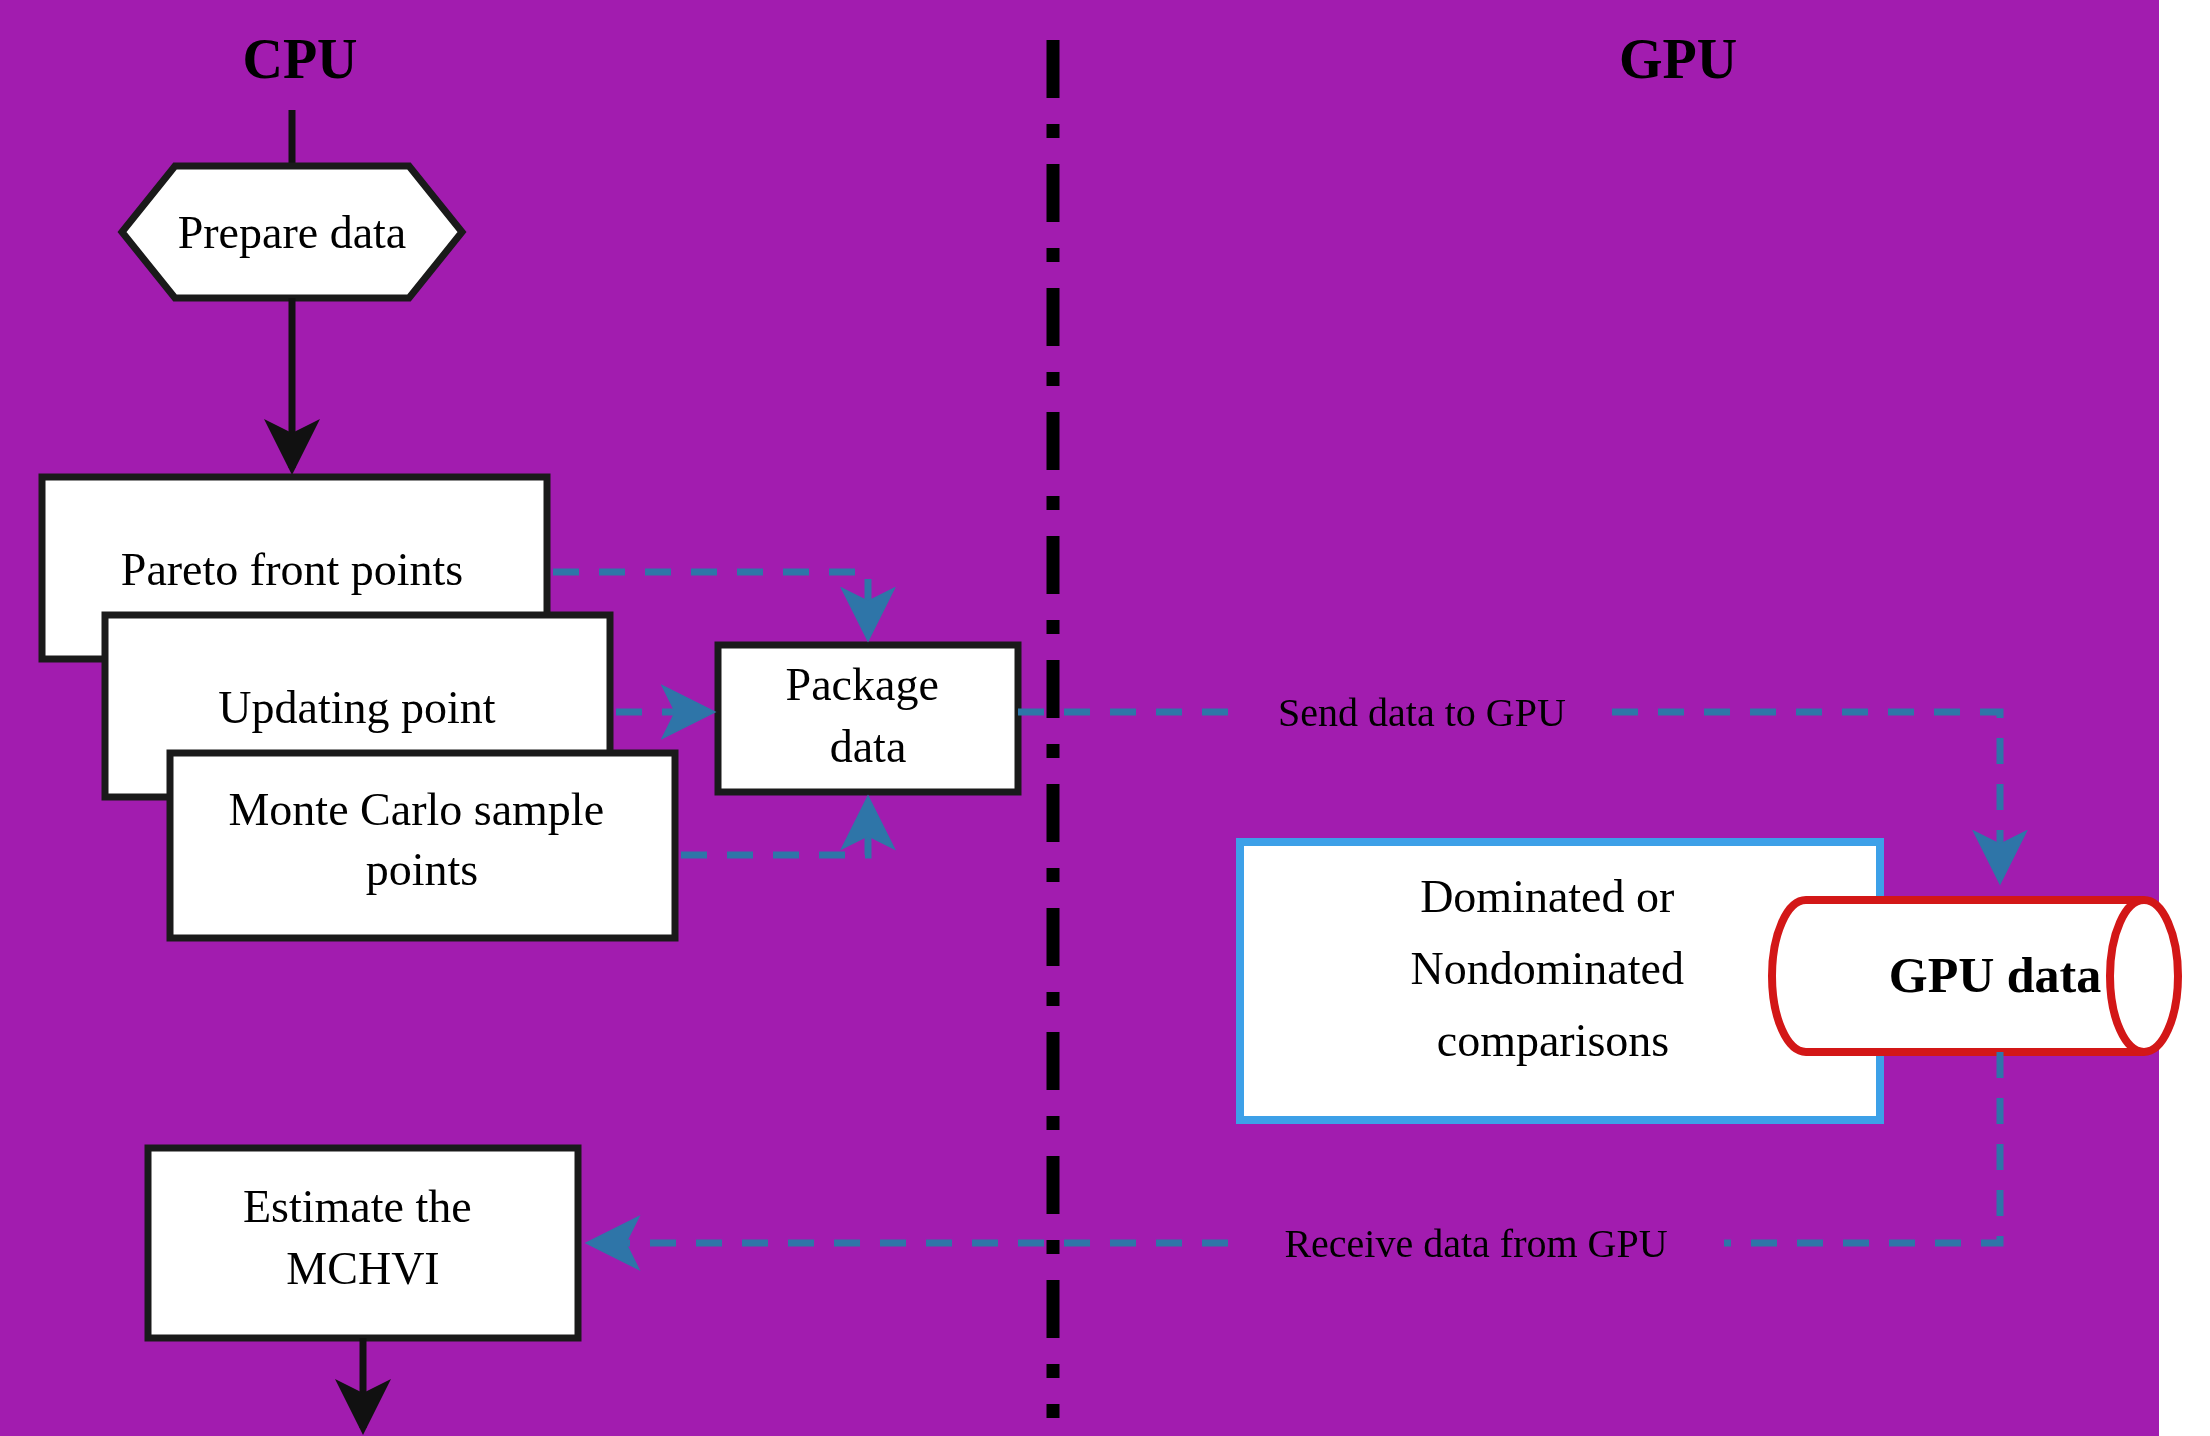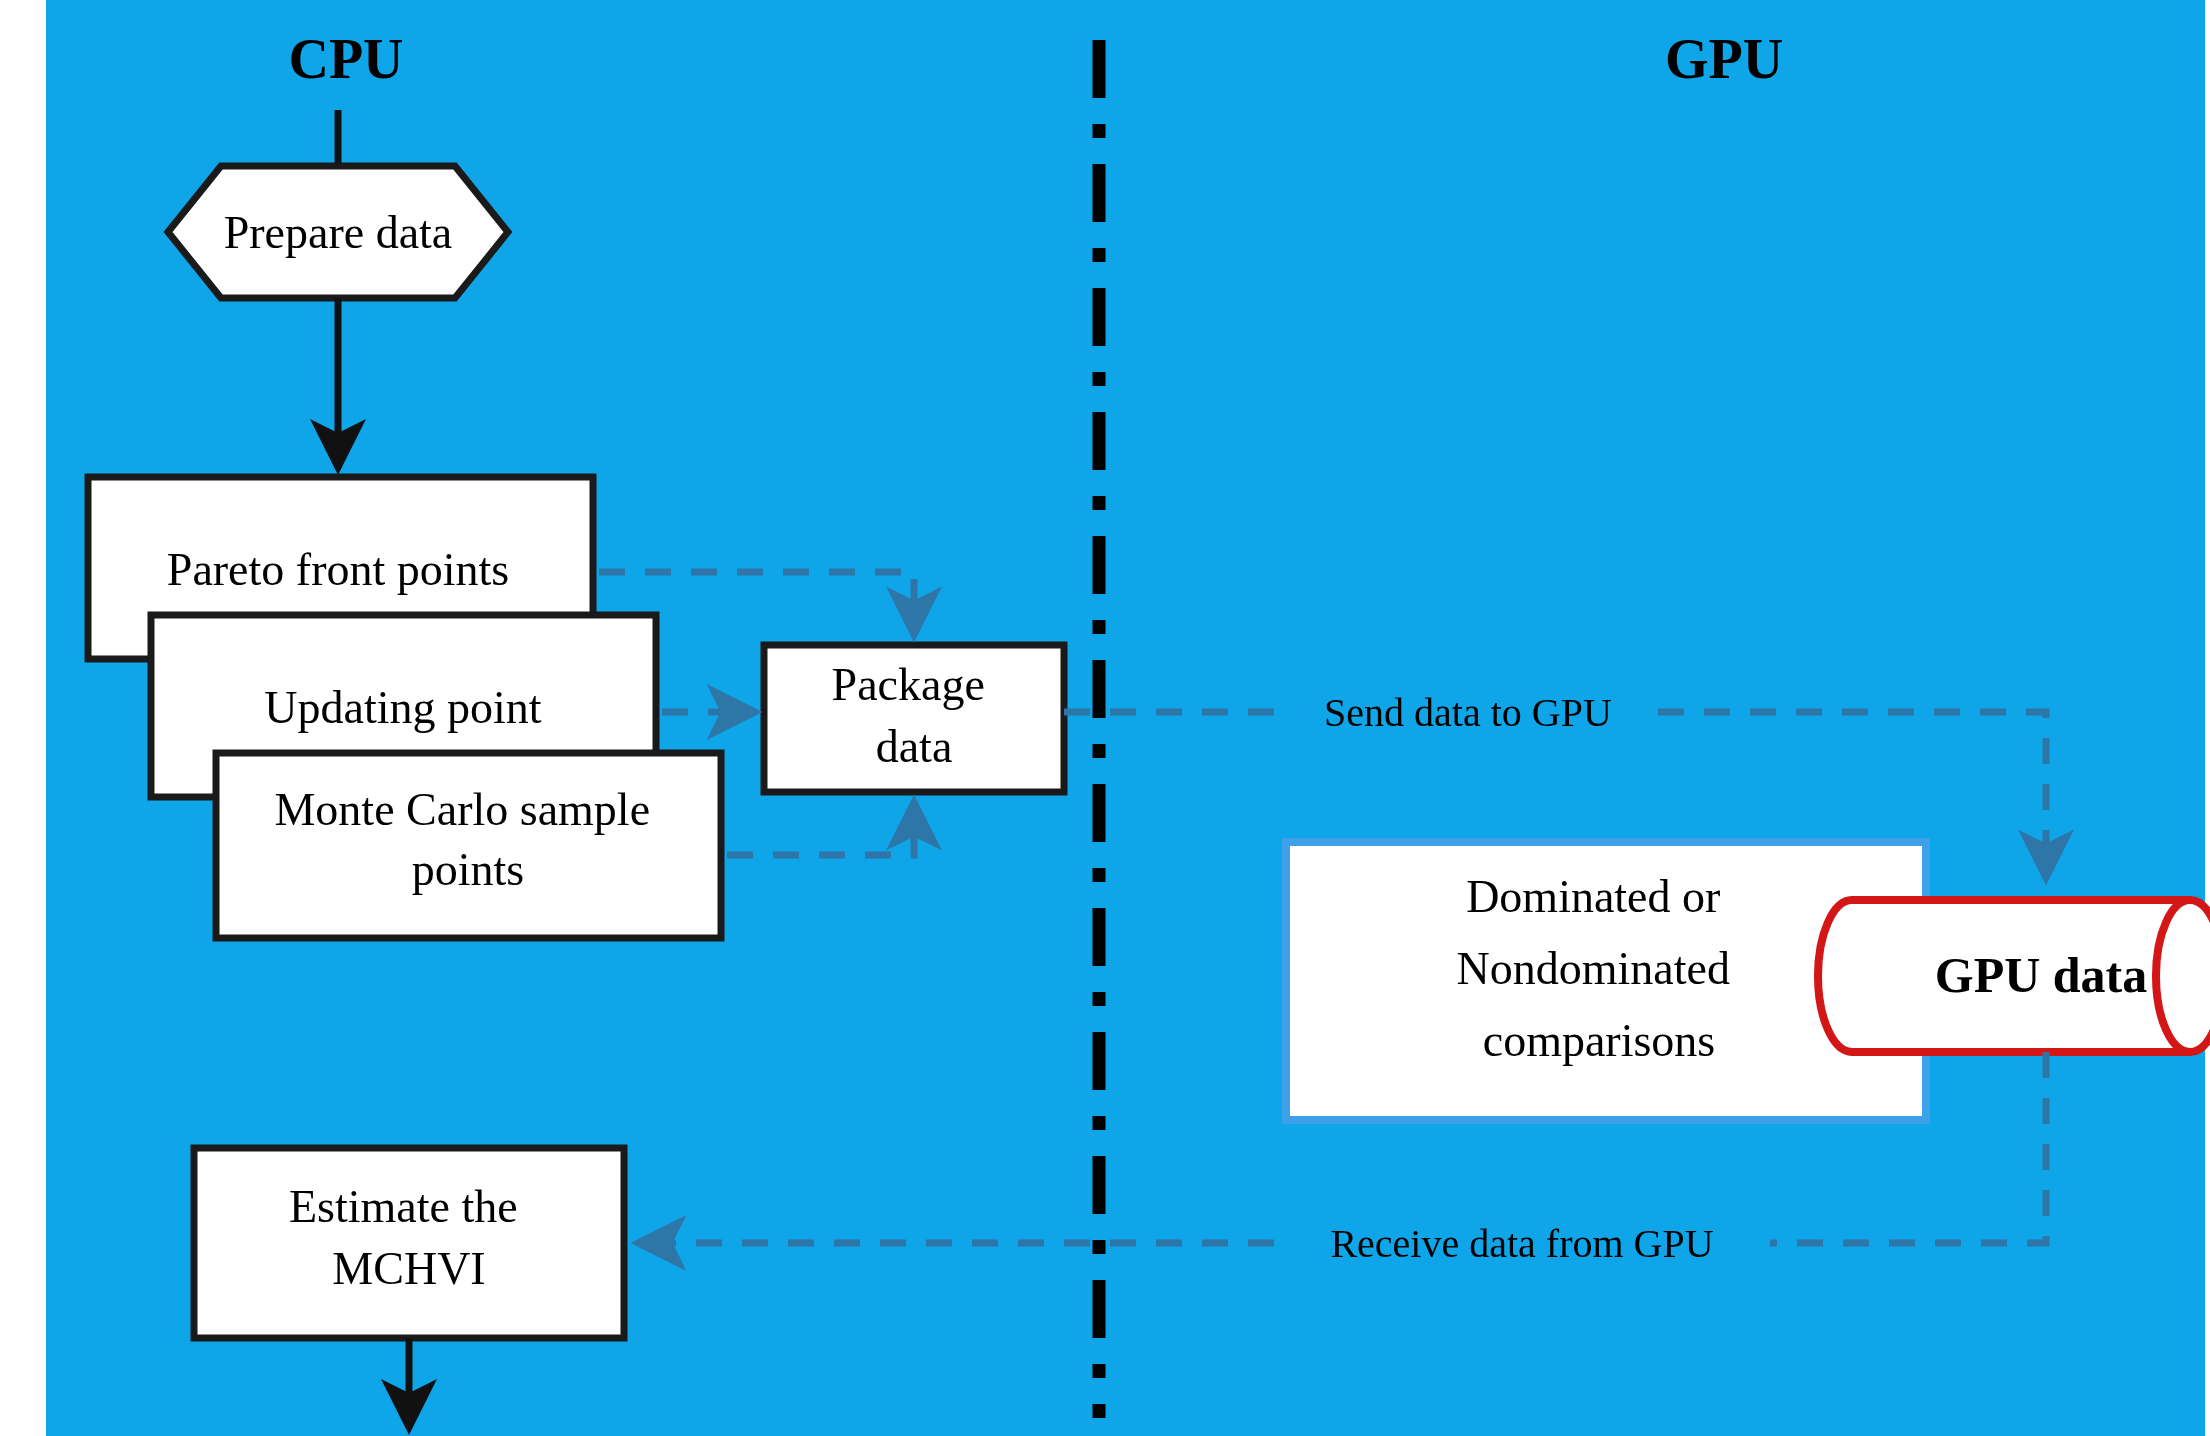--- a/index.html
+++ b/index.html
@@ -10,22 +10,21 @@
   body {
     width: 2210px;
     height: 1436px;
     font-family: "Liberation Serif", "DejaVu Serif", serif;
     overflow: hidden;
   }
   #diagram-root {
     position: relative;
     width: 2159px;
     height: 1436px;
-    background: #0ea5e9;
-    margin-left: 46px;
+    background: #a21caf;
   }
   svg.canvas {
     position: absolute;
     top: 0;
     left: 0;
     width: 2210px;
     height: 1436px;
   }
   .lbl {
     font-family: "Liberation Serif", "DejaVu Serif", serif;

